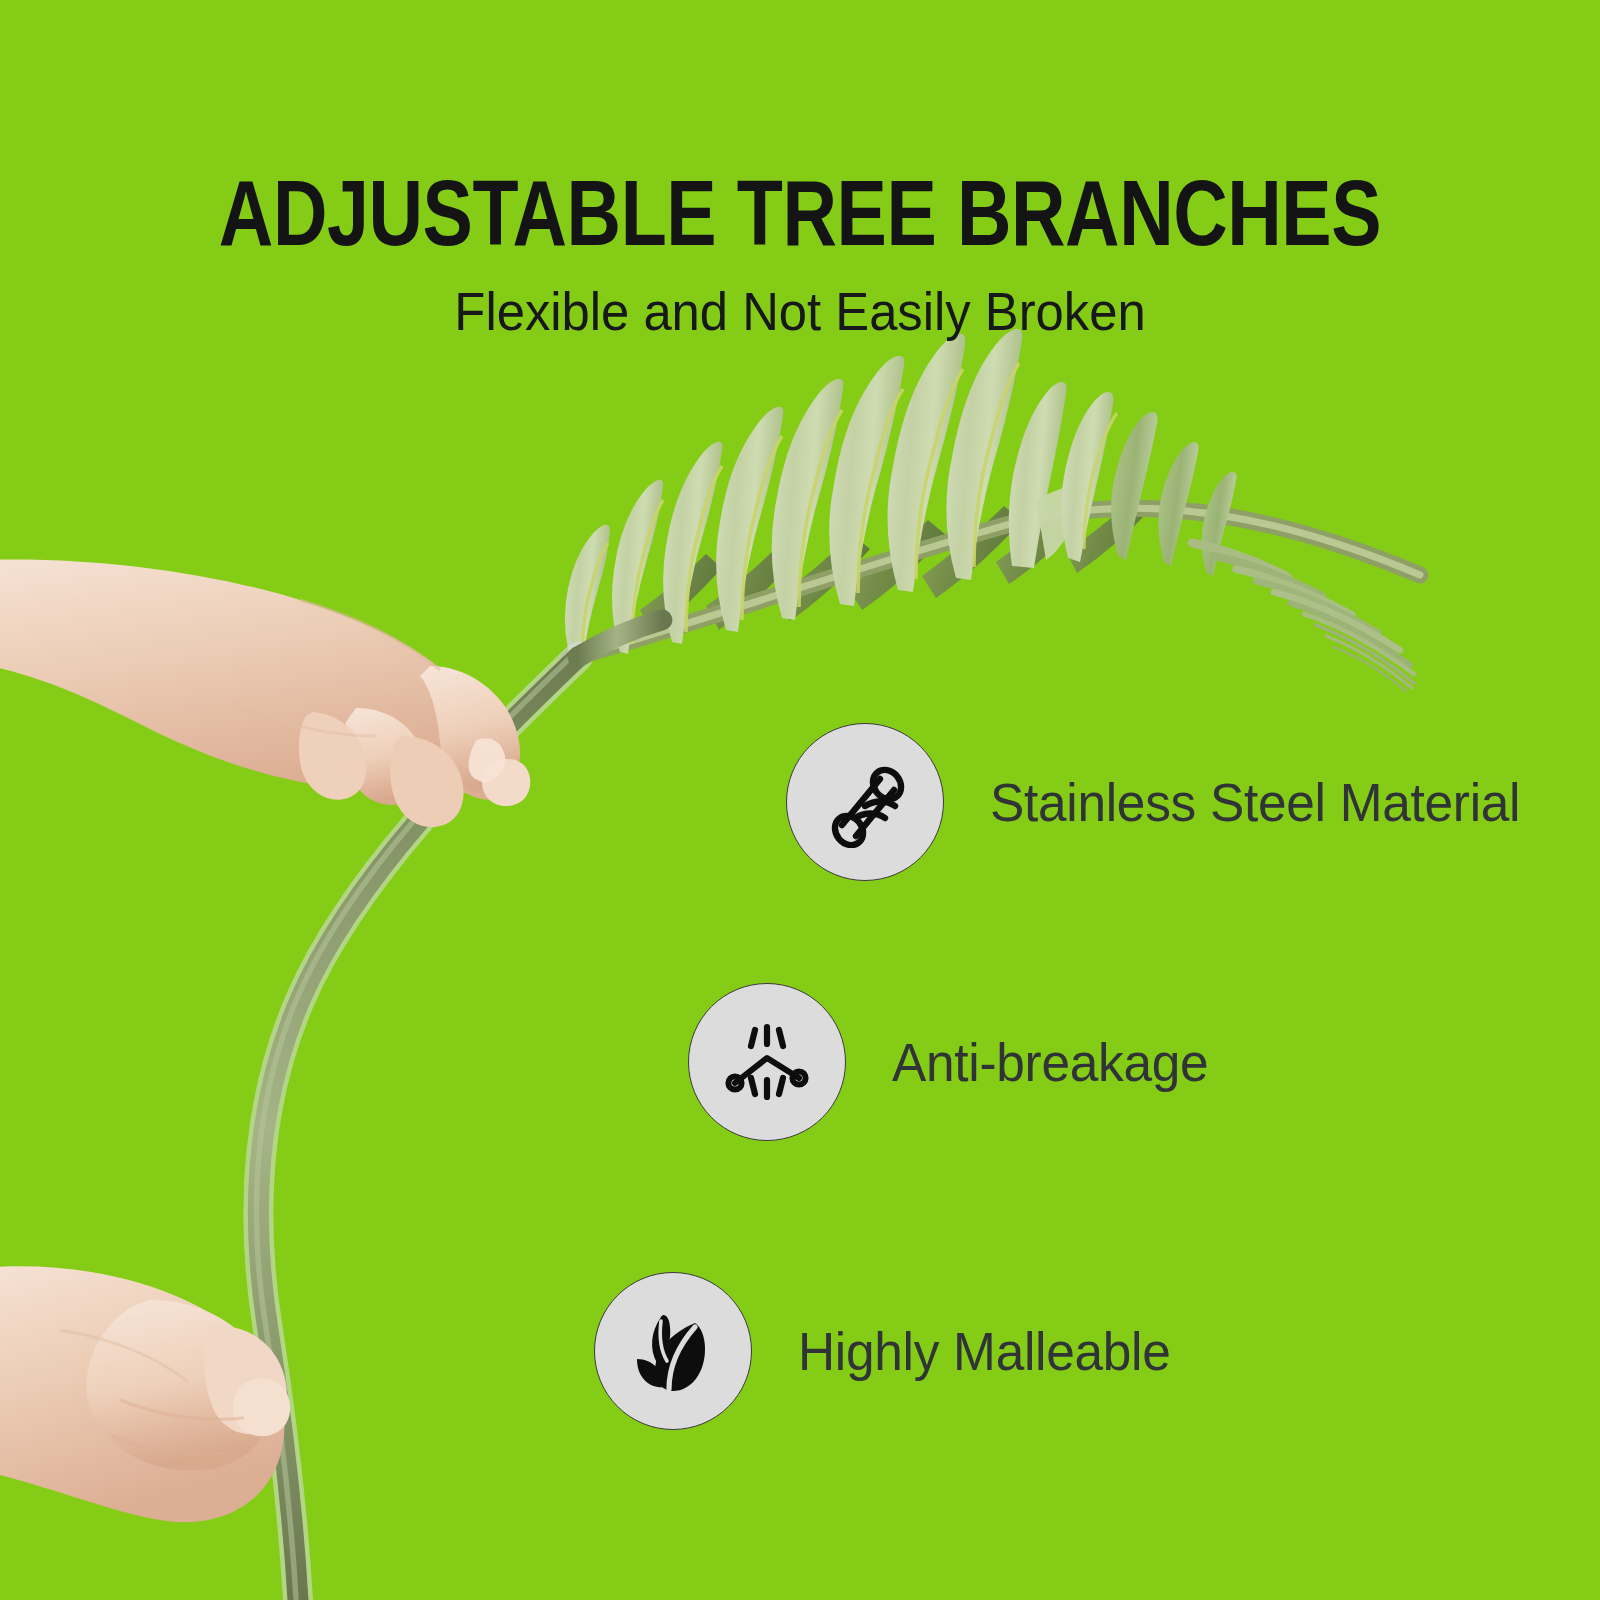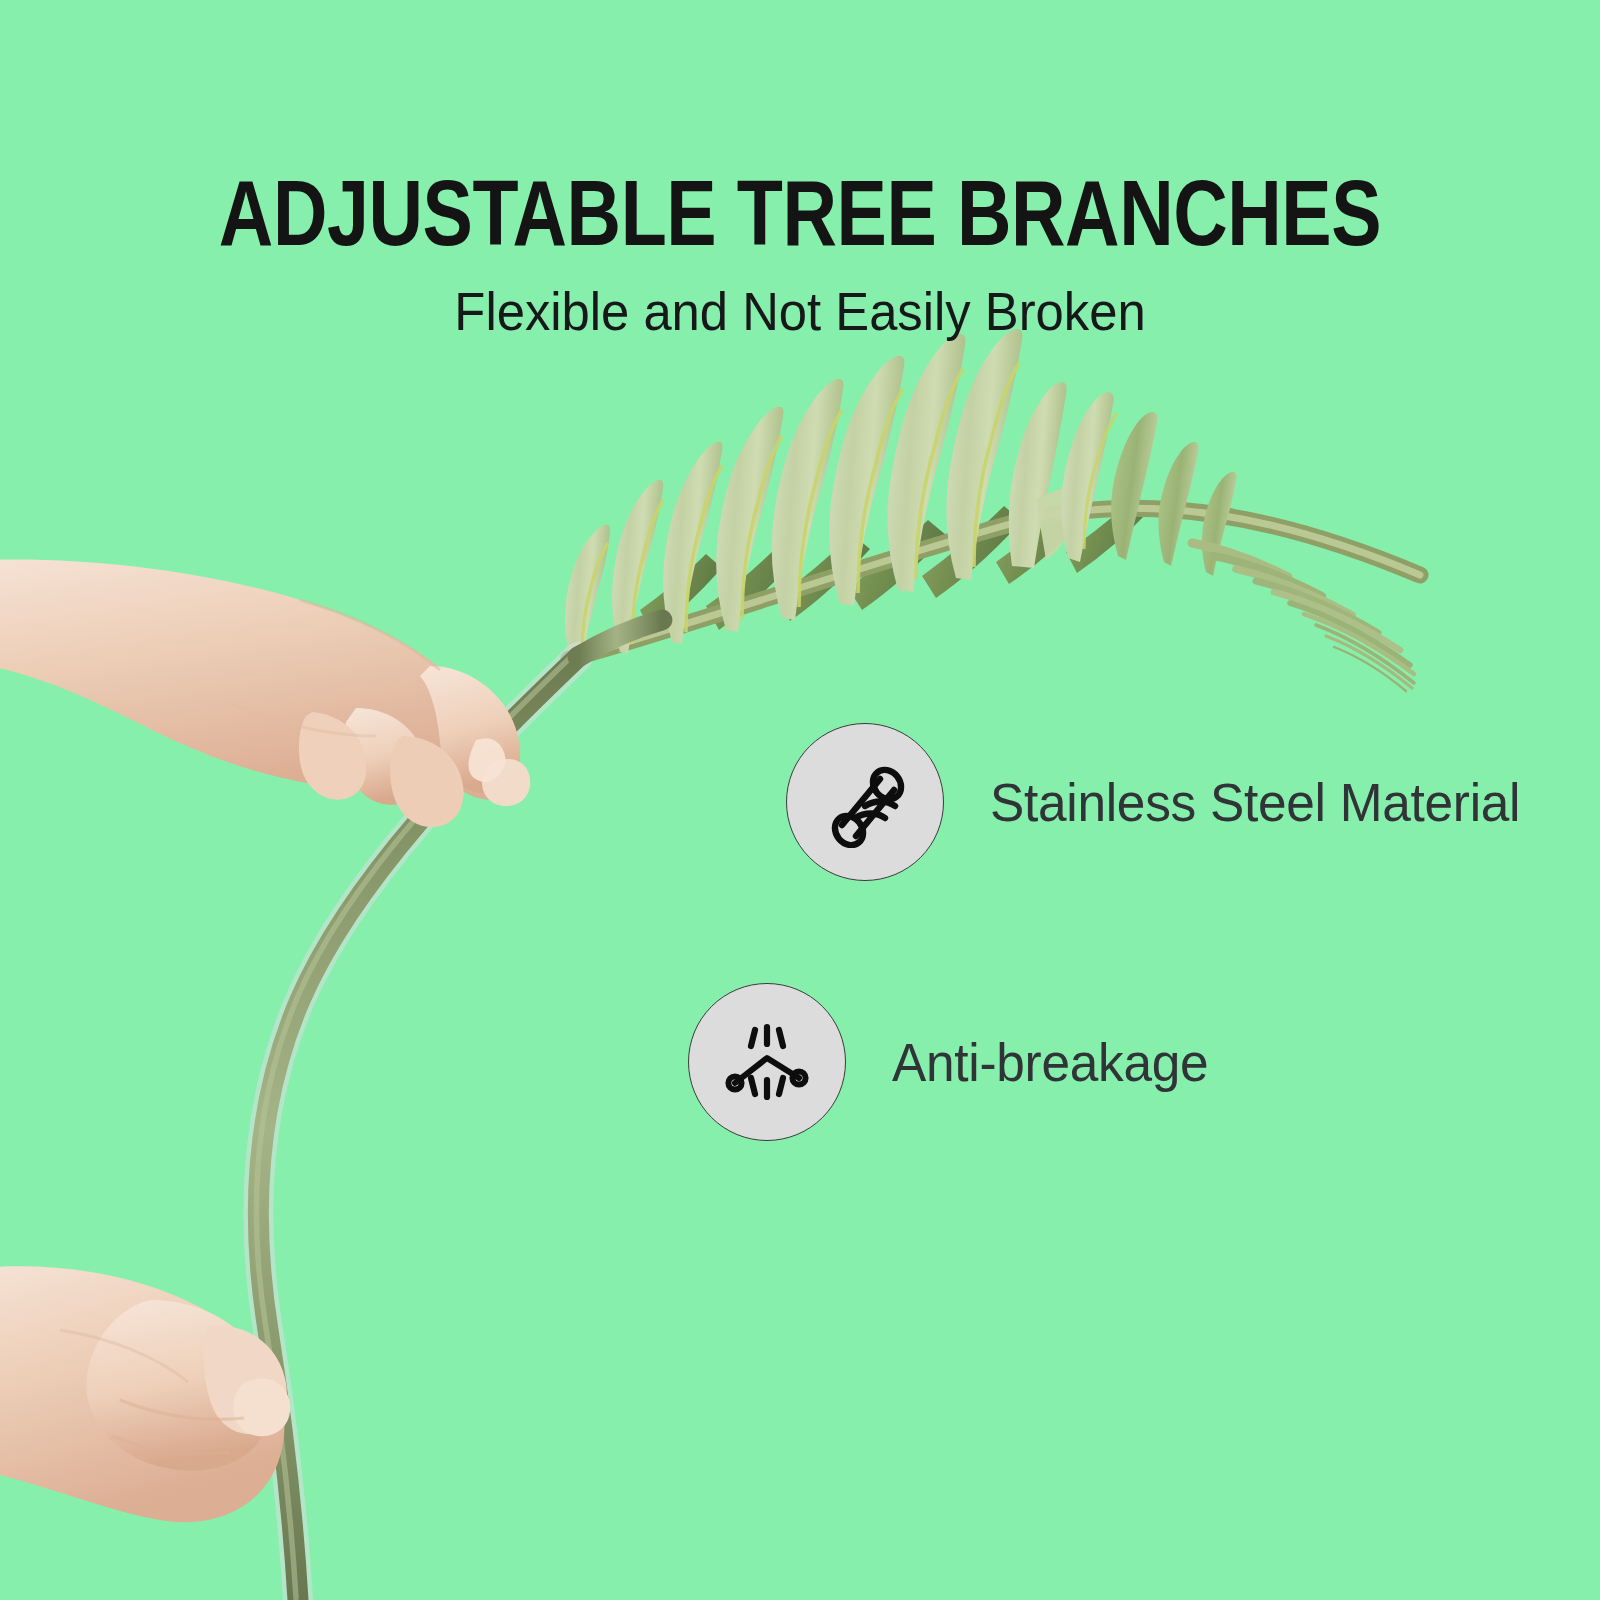--- a/index.html
+++ b/index.html
@@ -13,21 +13,21 @@
     background: #eff1f3;
     font-family: "Liberation Sans", sans-serif;
     position: relative;
   }
 
   #stage {
     position: absolute;
     inset: 0;
     width: 1600px;
     height: 1600px;
-    background: #86efac;
+    background: #84cc16;
   }
 
   
   .header {
     position: absolute;
     top: 0;
     left: 0;
     width: 1600px;
     text-align: center;
     z-index: 40;
@@ -385,15 +385,34 @@
             <line x1="58" y1="14" x2="62" y2="30"></line>
             <line x1="34" y1="78" x2="30" y2="62"></line>
             <line x1="46" y1="81" x2="46" y2="64"></line>
             <line x1="58" y1="78" x2="62" y2="62"></line>
           </g>
         </svg>
       </div>
       <div class="feature-label">Anti-breakage</div>
     </div>
 
+    <div class="feature-row r2">
+      <div class="icon-circle">
+        <svg width="92" height="92" viewBox="0 0 92 92">
+          <g fill="#0d0d0d">
+
+            <path d="M10 54 C 10 74, 24 84, 38 82 C 36 66, 26 54, 10 54 Z"></path>
+
+            <path d="M34 12 C 24 26, 22 44, 30 58 C 40 50, 46 34, 42 16 C 40 10, 36 8, 34 12 Z"></path>
+
+            <path d="M68 18 C 44 28, 28 46, 28 66 C 28 78, 36 86, 46 86
+                     C 64 86, 78 68, 78 44 C 78 32, 74 22, 68 18 Z"></path>
+          </g>
+
+          <path d="M68 22 C 52 40, 42 62, 42 84" fill="none" stroke="#dcdcdc" stroke-width="5.2" stroke-linecap="round"></path>
+          <path d="M34 16 C 32 32, 34 46, 40 56" fill="none" stroke="#dcdcdc" stroke-width="3.6" stroke-linecap="round"></path>
+        </svg>
+      </div>
+      <div class="feature-label">Highly Malleable</div>
+    </div>
 
   </div>
 </div>
 
 </body></html>

